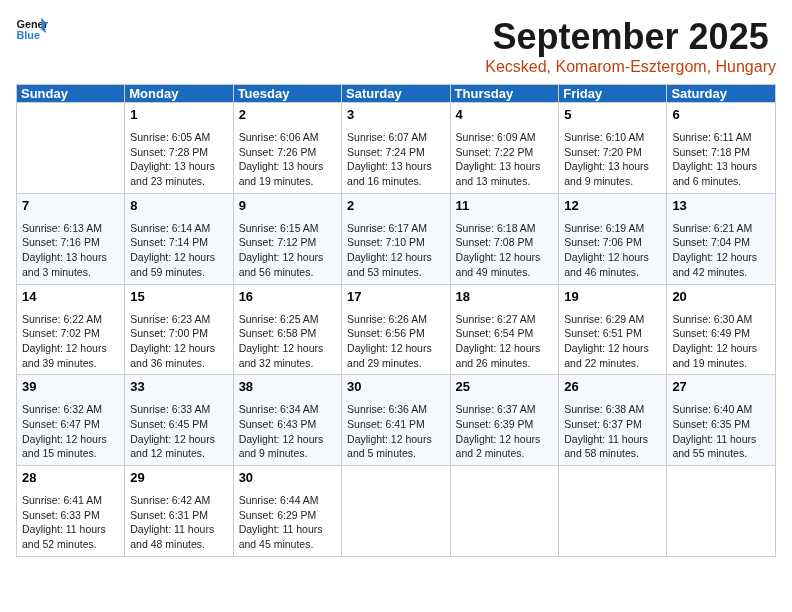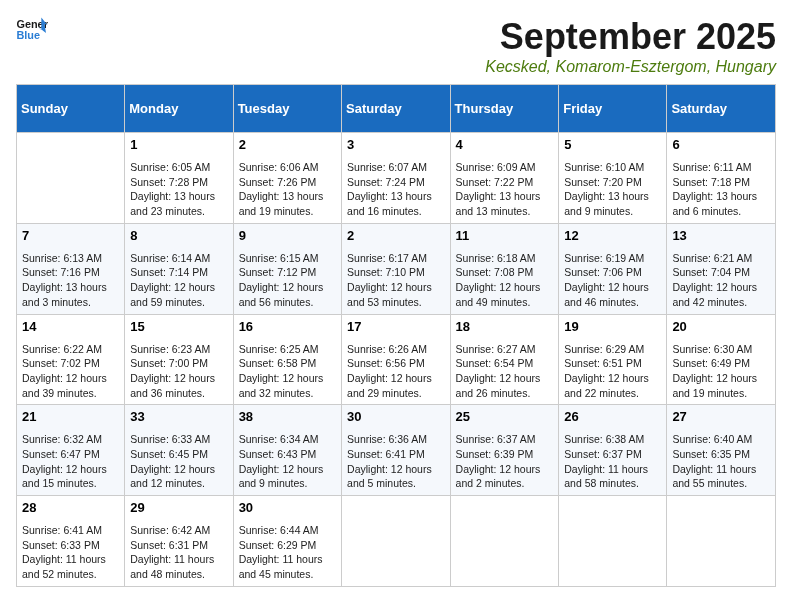--- a/index.html
+++ b/index.html
@@ -19,41 +19,40 @@
     .logo {
       display: flex;
       align-items: center;
       gap: 4px;
     }
     .logo-icon {
       width: 32px;
       height: 28px;
     }
     .title-area {
-      text-align: right;
+      text-align: center;
     }
     .month-title {
       font-size: 36px;
       font-weight: bold;
       color: #1a1a1a;
     }
     .location-title {
       font-size: 16px;
-      color: #4d7c0f;
-      font-style: italic;
+      color: #c2410c;
     }
     .calendar {
       width: 100%;
       border-collapse: collapse;
       font-size: 11px;
     }
     .calendar th {
       background-color: #1a6bbf;
       color: #fff;
-      padding: 16px 4px;
+      padding: 1px 4px;
       text-align: left;
       font-size: 13px;
       font-weight: bold;
       border: 1px solid #ccc;
     }
     .calendar td {
       border: 1px solid #ccc;
       vertical-align: top;
       padding: 4px 5px;
       width: 110px;
@@ -196,21 +195,21 @@
           <span class="day-number">19</span>
           <div class="day-info">Sunrise: 6:29 AM<br>Sunset: 6:51 PM<br>Daylight: 12 hours<br>and 22 minutes.</div>
         </td>
         <td>
           <span class="day-number">20</span>
           <div class="day-info">Sunrise: 6:30 AM<br>Sunset: 6:49 PM<br>Daylight: 12 hours<br>and 19 minutes.</div>
         </td>
       </tr>
       <tr>
         <td>
-          <span class="day-number">21</span>
+          <span class="day-number">39</span>
           <div class="day-info">Sunrise: 6:32 AM<br>Sunset: 6:47 PM<br>Daylight: 12 hours<br>and 15 minutes.</div>
         </td>
         <td>
           <span class="day-number">33</span>
           <div class="day-info">Sunrise: 6:33 AM<br>Sunset: 6:45 PM<br>Daylight: 12 hours<br>and 12 minutes.</div>
         </td>
         <td>
           <span class="day-number">38</span>
           <div class="day-info">Sunrise: 6:34 AM<br>Sunset: 6:43 PM<br>Daylight: 12 hours<br>and 9 minutes.</div>
         </td>

